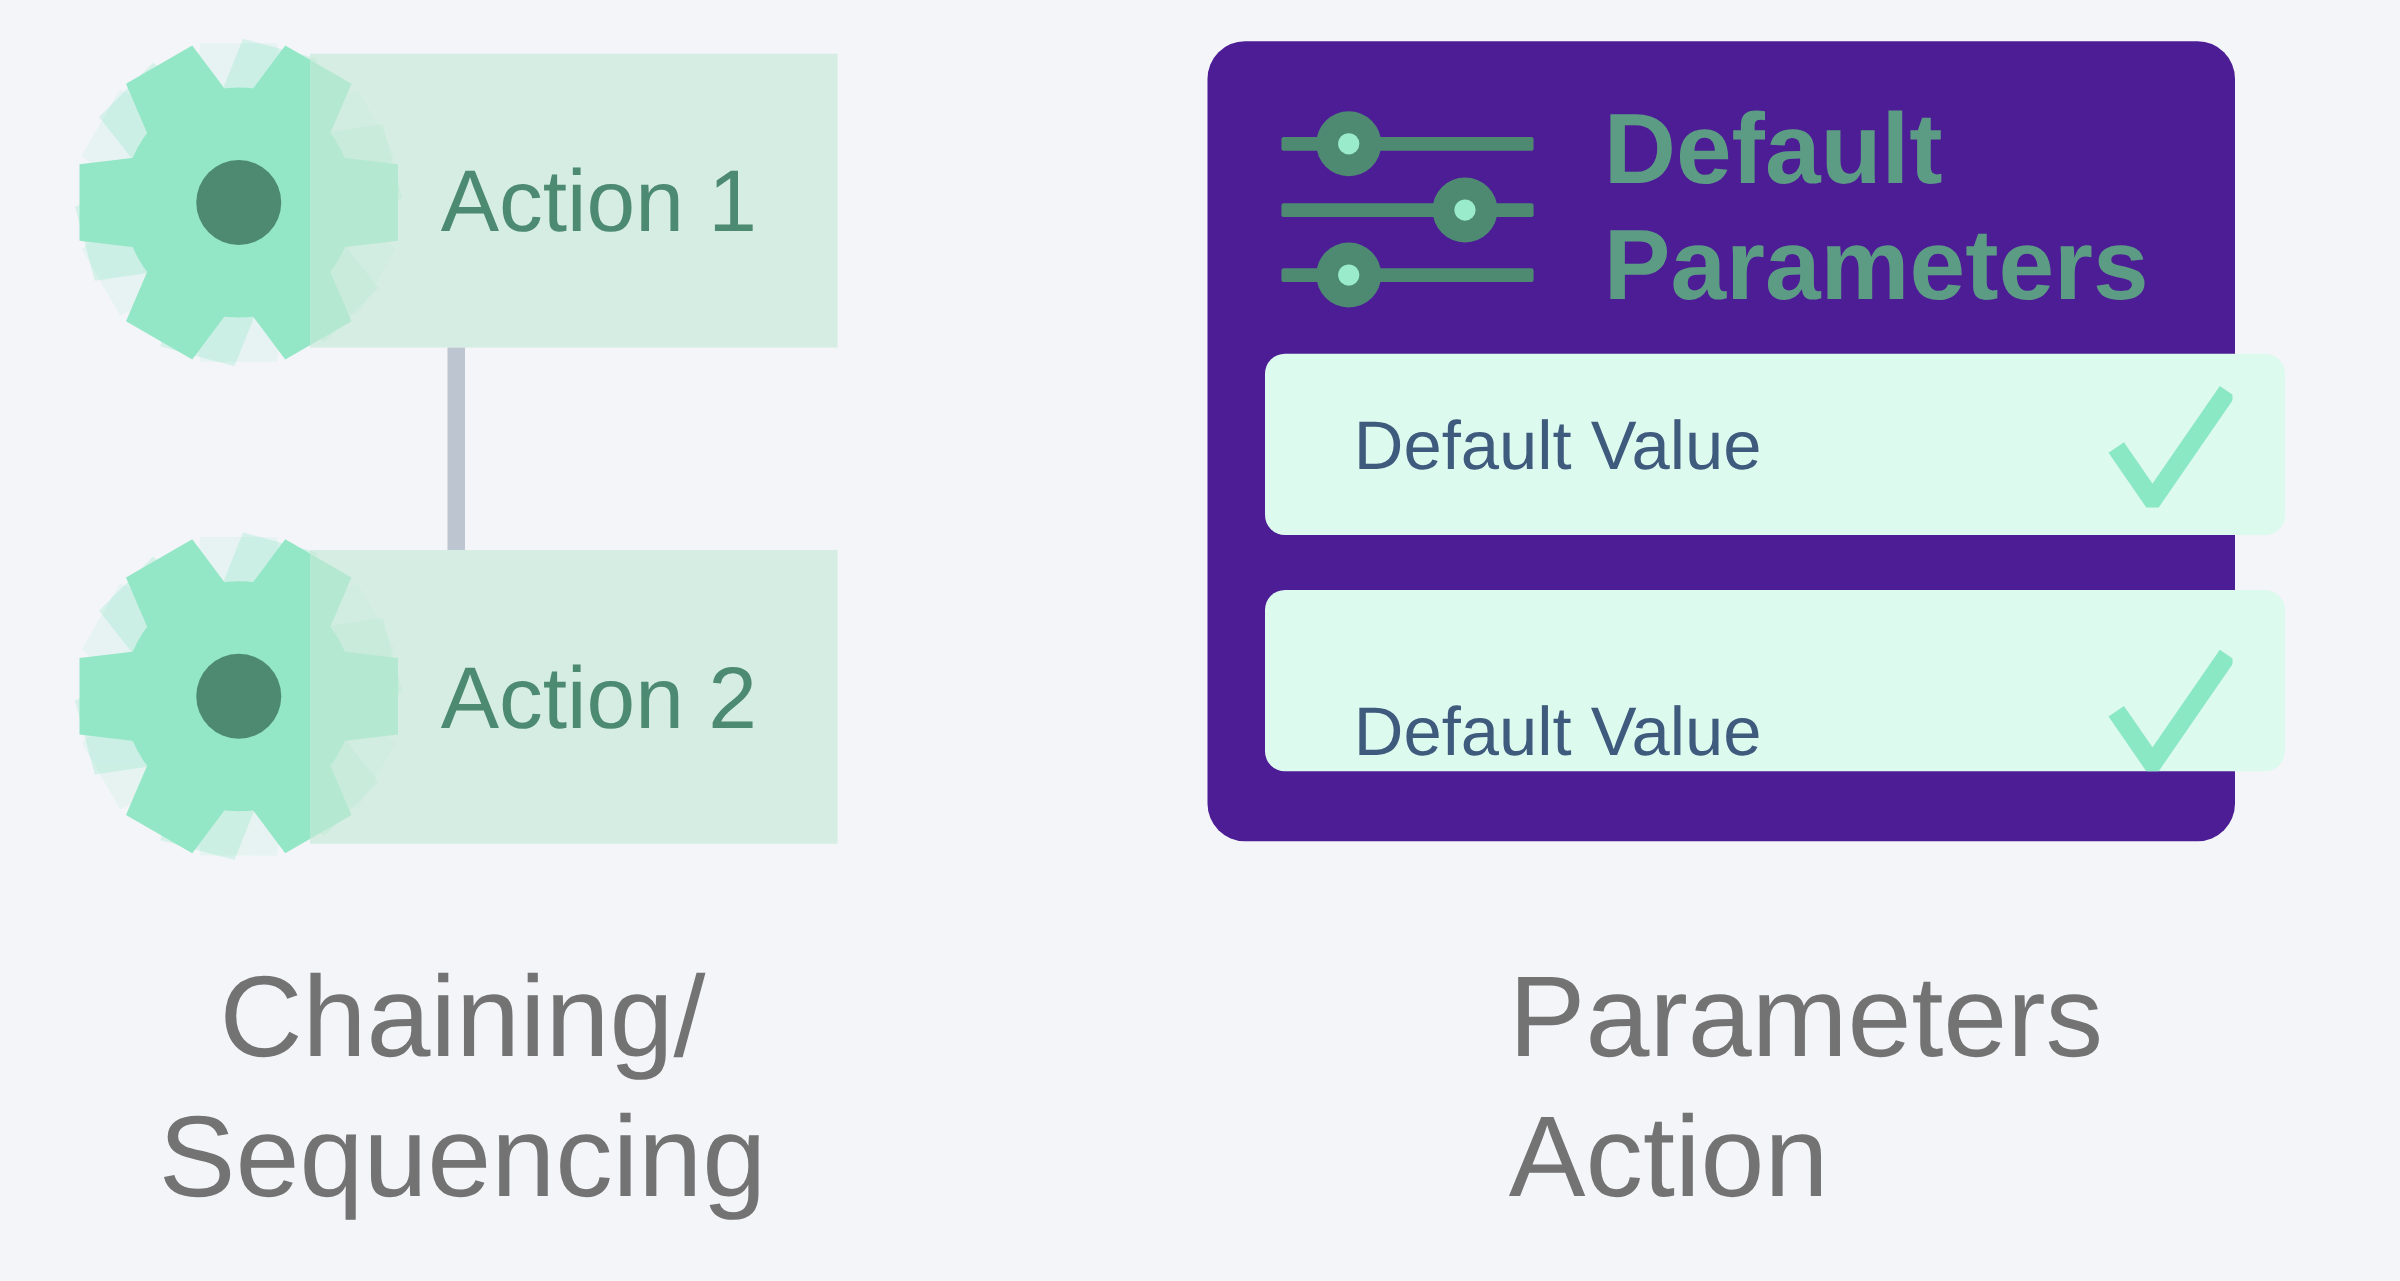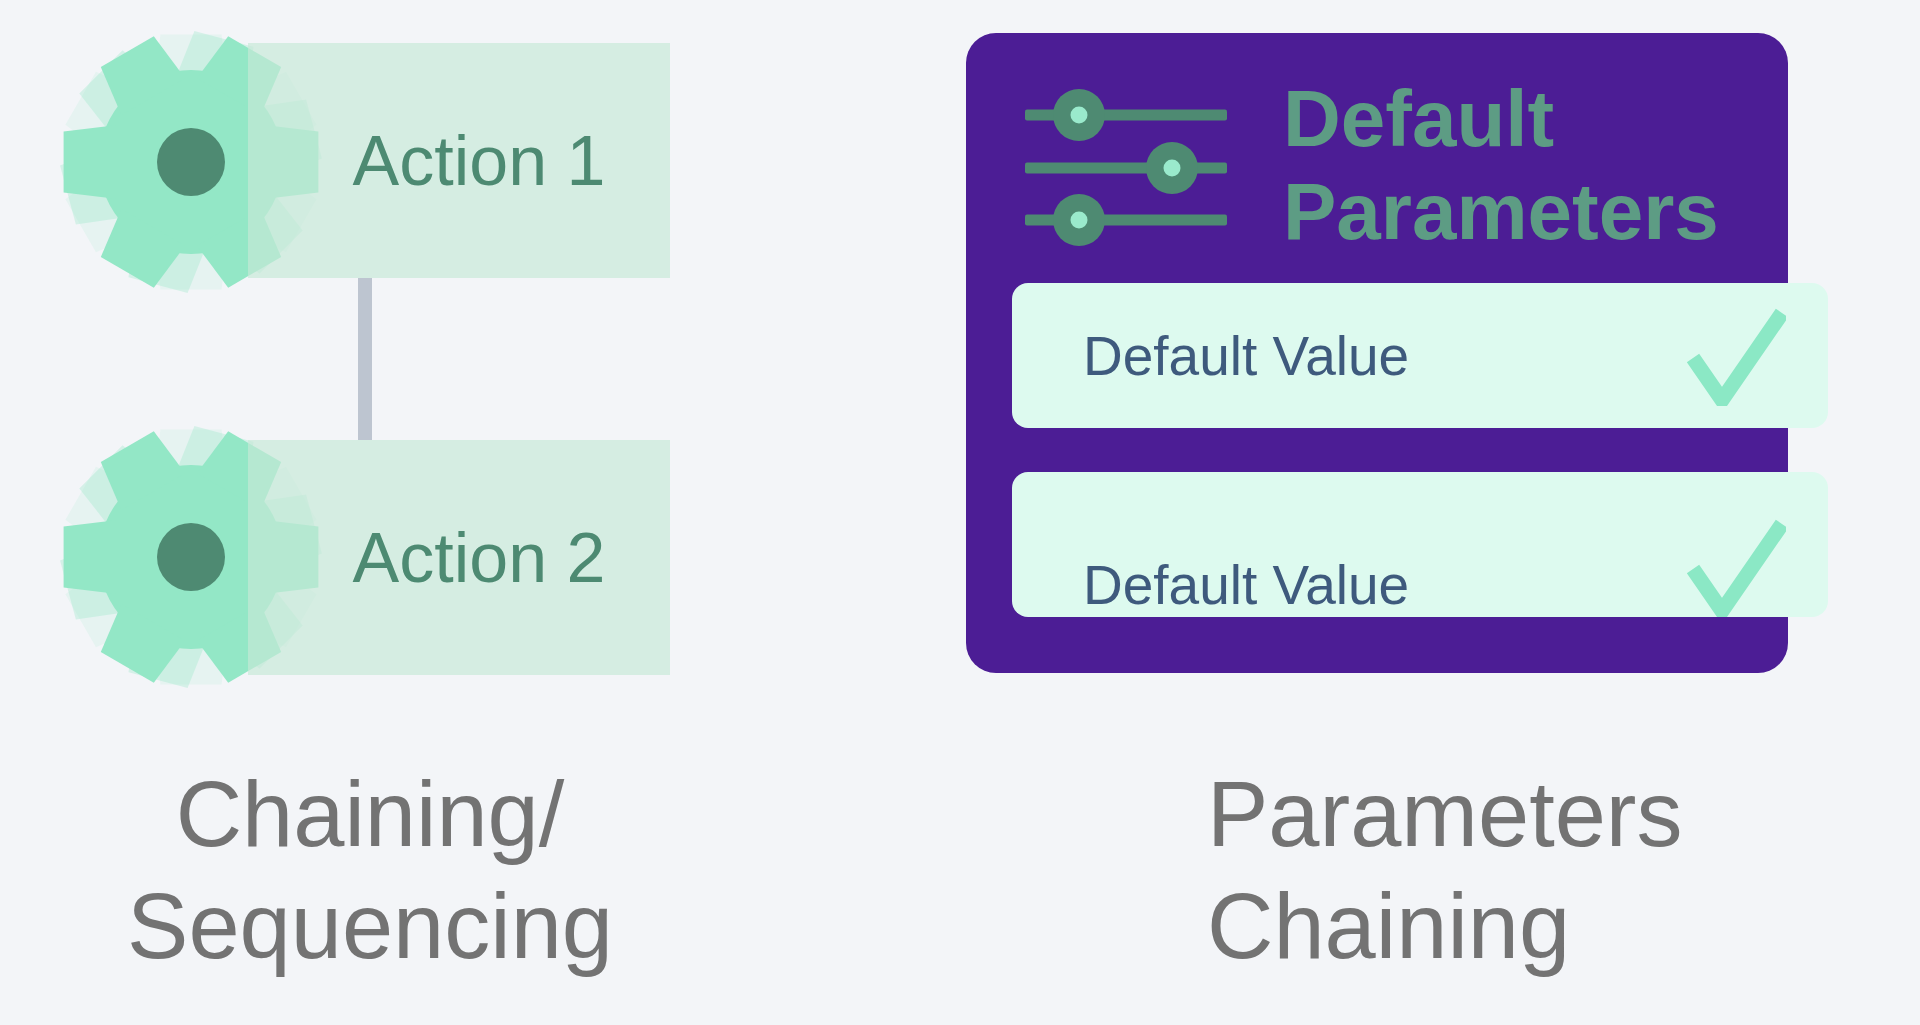--- a/index.html
+++ b/index.html
@@ -215,17 +215,17 @@
       <div class="param-row row-2">
         <span class="row-label">Default Value</span>
         <svg class="check" viewBox="0 0 100 100" width="100" height="100">
           <polyline points="7,52 36,94 96,7" fill="none" stroke="#8be8c5" stroke-width="15"></polyline>
         </svg>
       </div>
     </div>
 
     <div class="caption caption-right">
       <div>Parameters</div>
-      <div>Chaining</div>
+      <div>Action</div>
     </div>
   </section>
 
 </div>
 
 </body></html>

